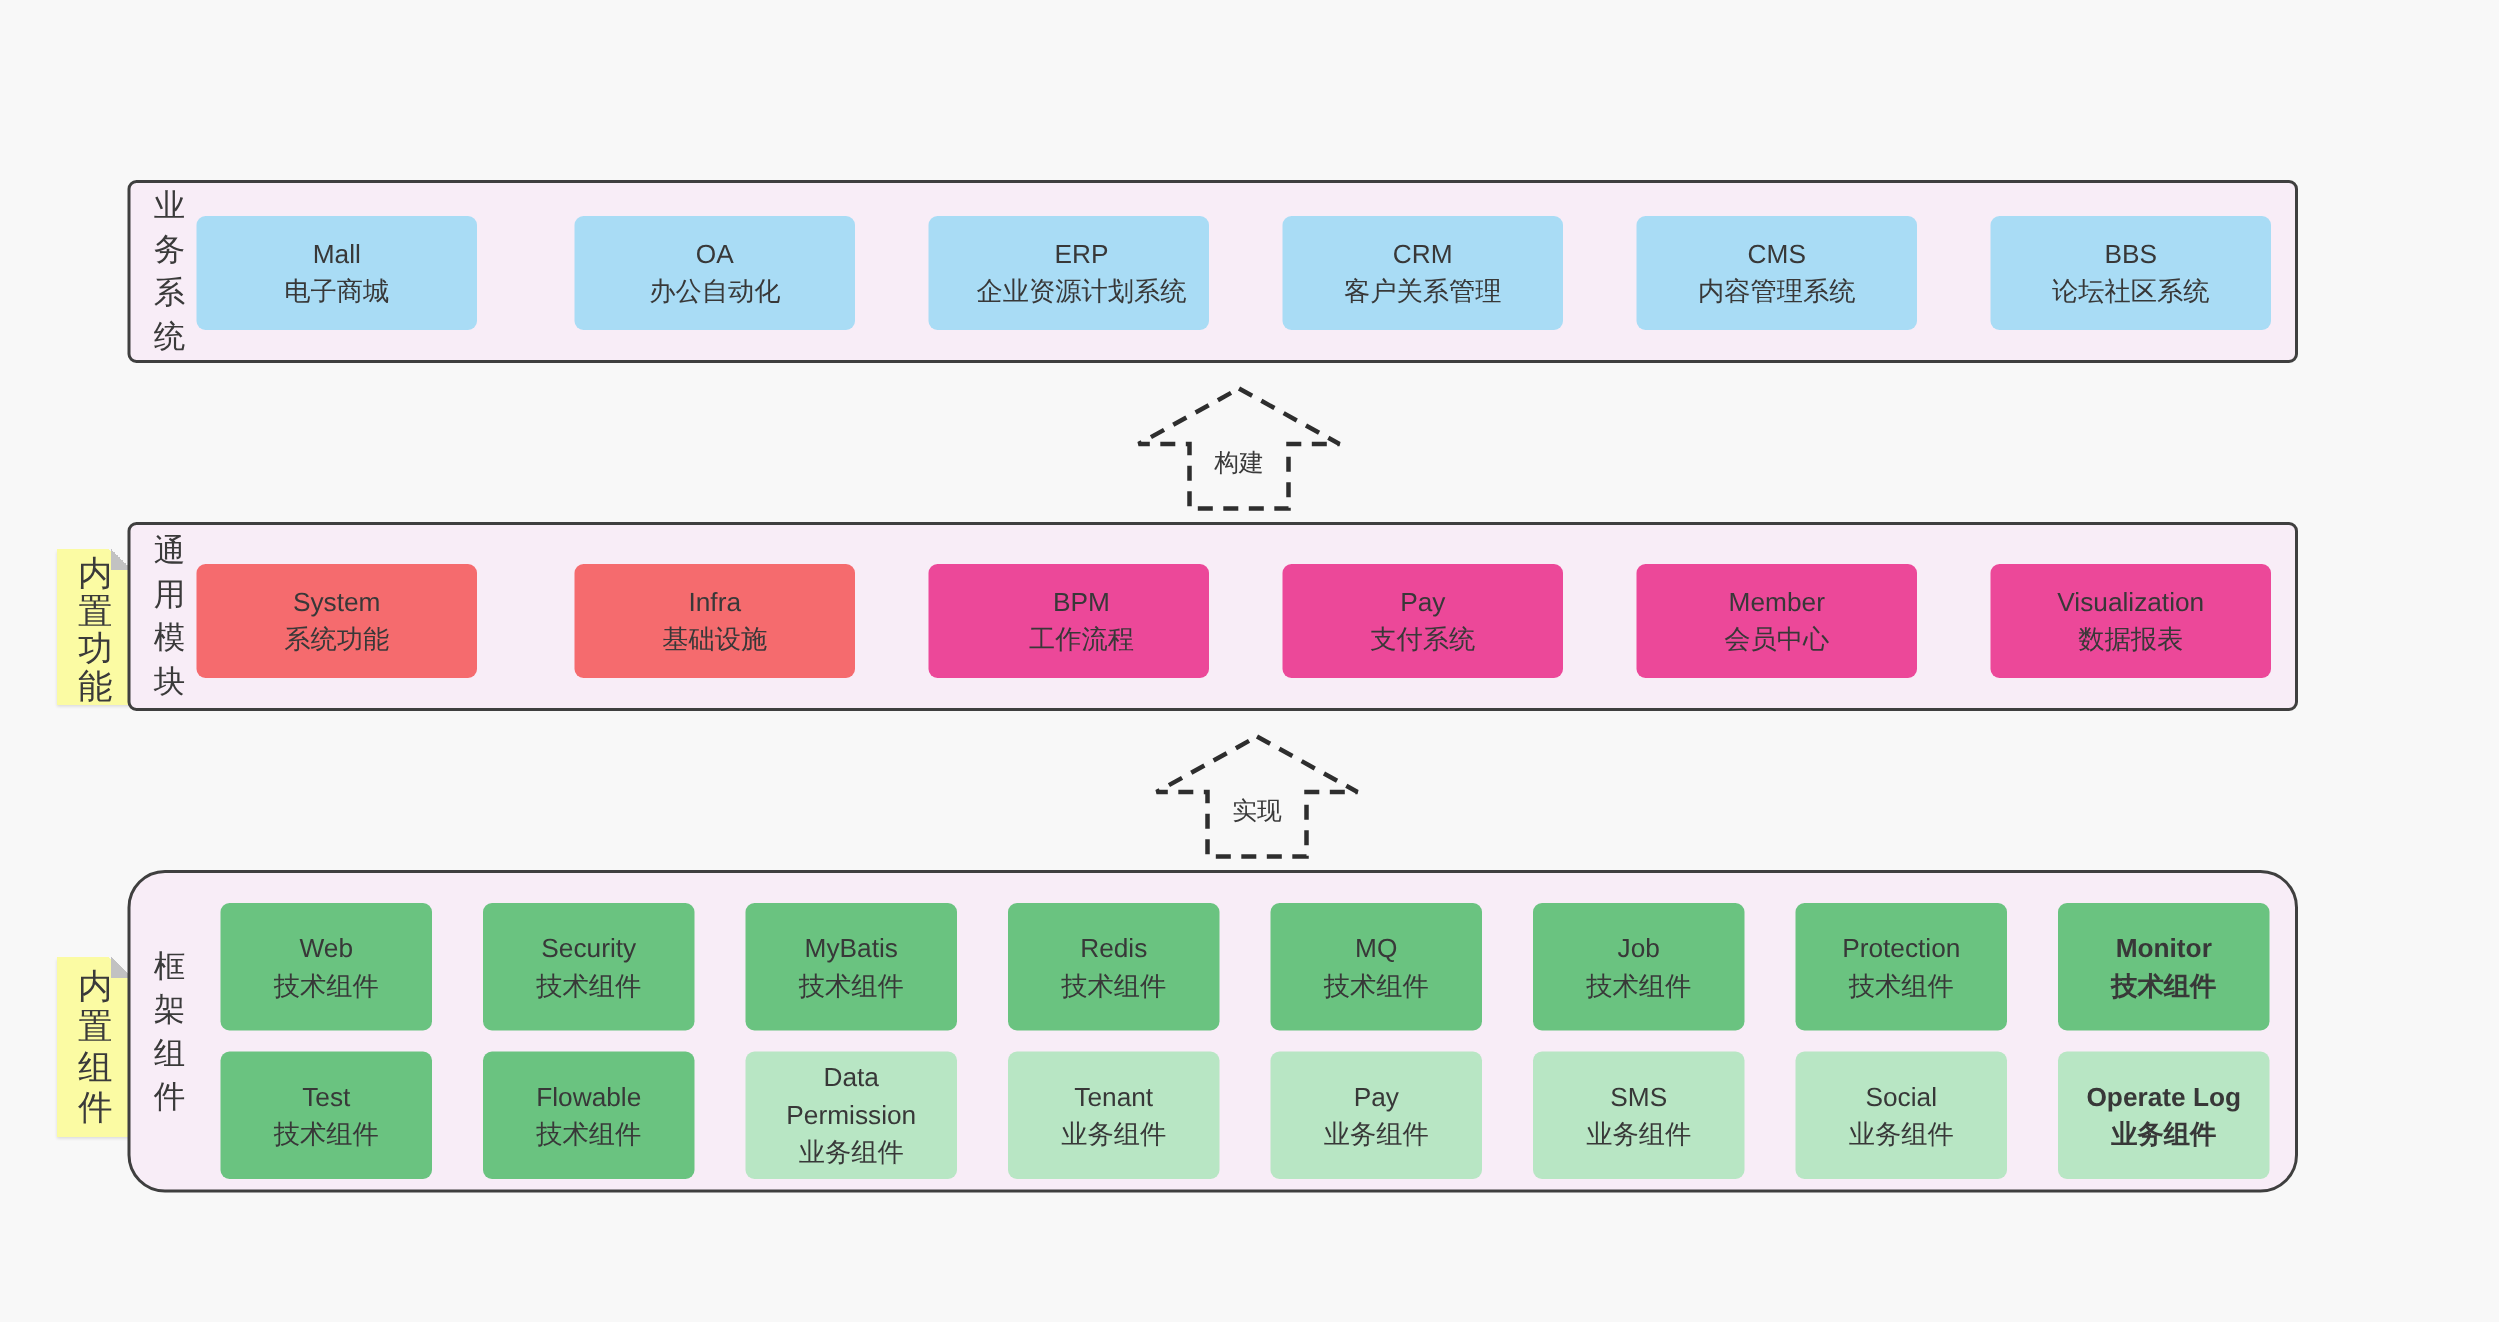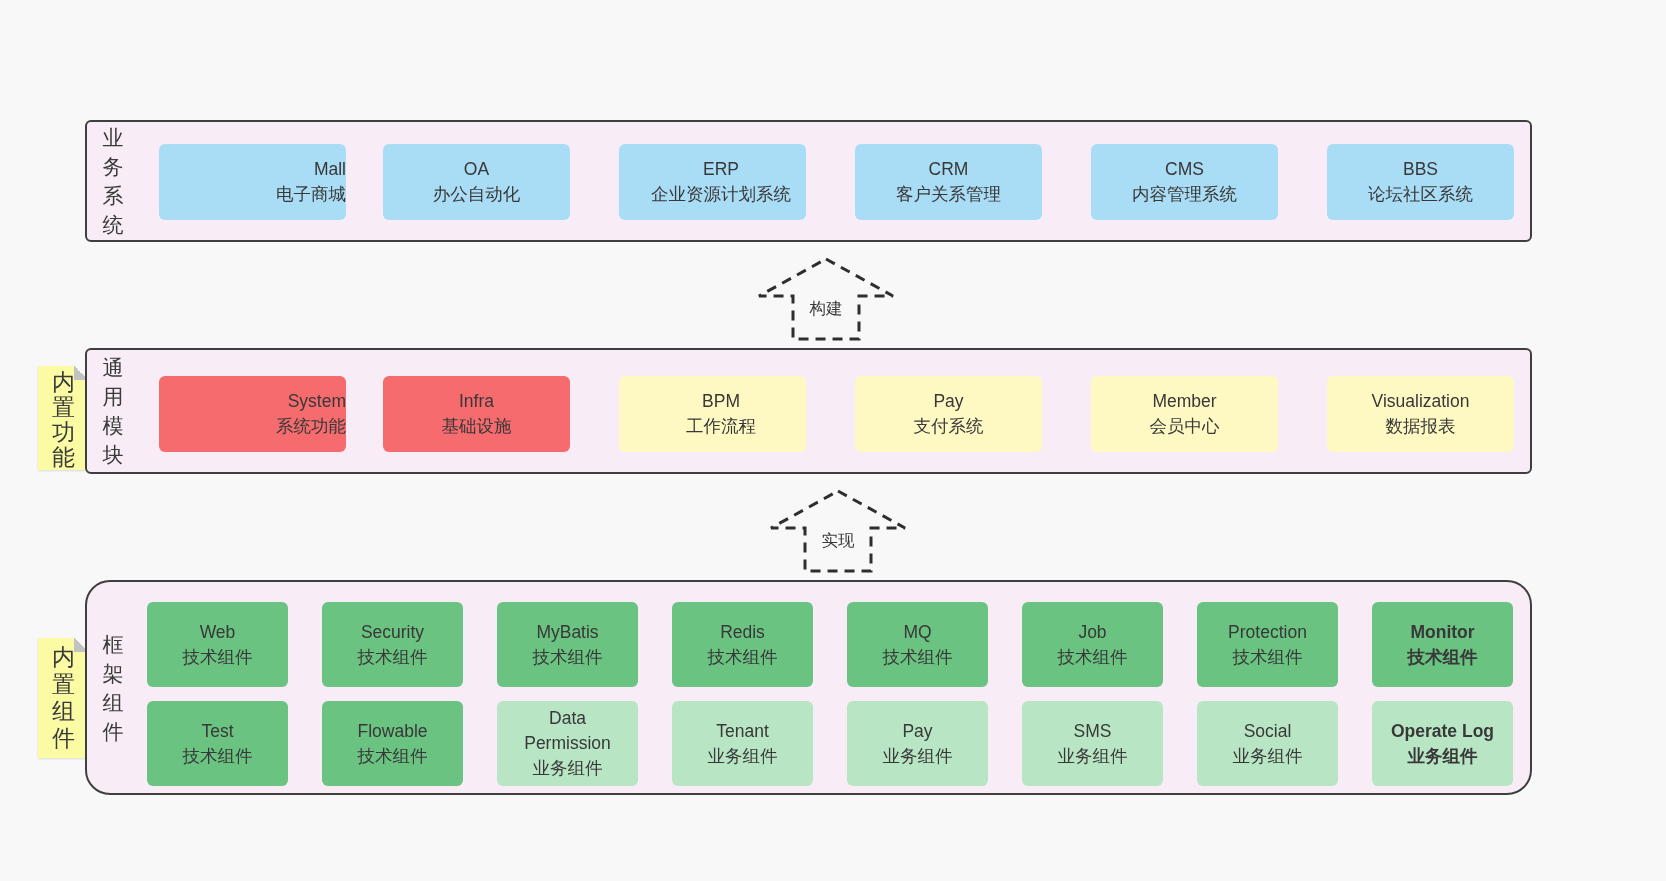--- a/index.html
+++ b/index.html
@@ -52,26 +52,26 @@
     text-align: center;
     font-size: 17.5px;
     line-height: 25px;
     color: #383838;
   }
   .w-wide  { width: 187px; height: 76px; }
   .w-small { width: 141px; height: 85px; padding: 0 13px; }
 
   .v-blue        { background: #a9dcf5; }
   .v-red         { background: #f56b6e; }
-  .v-pink        { background: #fef9c3; }
+  .v-pink        { background: #ec4899; }
   .v-green-dark  { background: #6ac380; }
   .v-green-light { background: #b8e6c4; }
 
   
-  .c6-0 { left: 72px; align-items: flex-end; }  .c6-1 { left: 296px; } .c6-2 { left: 532px; padding-left: 17px; }
+  .c6-0 { left: 44px; }  .c6-1 { left: 296px; } .c6-2 { left: 532px; padding-left: 17px; }
   .c6-3 { left: 768px; } .c6-4 { left: 1004px; } .c6-5 { left: 1240px; }
   .panel-business .nbox { top: 22px; }
   .panel-modules  .nbox { top: 26px; }
 
   
   .c8-0 { left: 60px; }   .c8-1 { left: 235px; }  .c8-2 { left: 410px; }
   .c8-3 { left: 585px; }  .c8-4 { left: 760px; }  .c8-5 { left: 935px; }
   .c8-6 { left: 1110px; } .c8-7 { left: 1285px; font-weight: bold; }
   .row-1 { top: 20px; }
   .row-2 { top: 119px; }

